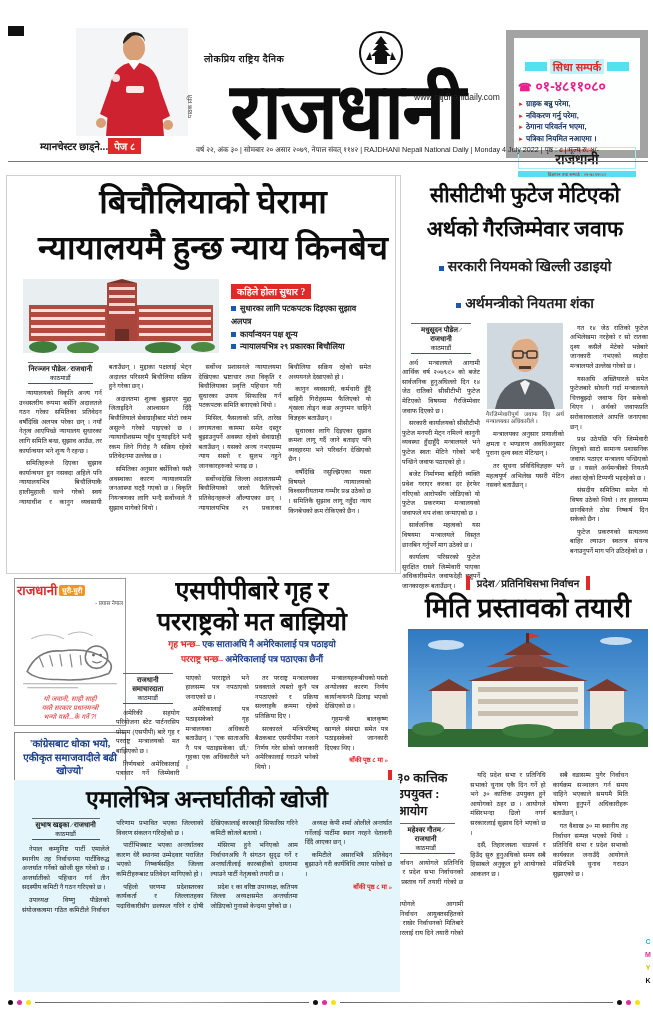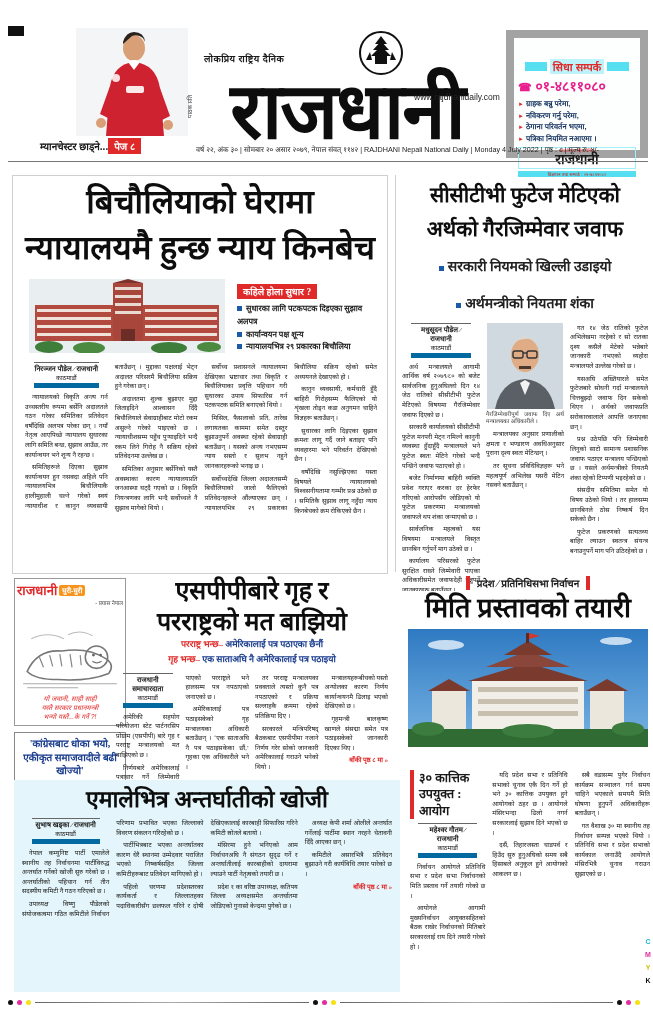--- a/index.html
+++ b/index.html
@@ -33,28 +33,28 @@
   #contact .minitag{font-size:4.5px;color:#e02a2a;line-height:1;}
   #contact .minilogo{font-size:14px;font-weight:800;font-family:"Liberation Serif",serif;line-height:1.05;}
   #contact .strip{background:#55dff0;color:#c21d1d;font-size:4.5px;text-align:center;margin-top:2px;
      white-space:nowrap;overflow:hidden;}
   #dateline{left:196px;top:144px;width:452px;font-size:7.2px;color:#222;white-space:nowrap;
     font-family:"Liberation Sans",sans-serif;}
   #mast-rule{left:8px;top:161px;width:640px;height:1px;background:#777;}
   
   .story-box{border:1px solid #cfcfcf;}
   .headline{font-weight:800;text-align:center;color:#0d0d0d;line-height:1.22;}
-  .byline{width:78%;margin:0 auto 4px;text-align:center;border-top:1px solid #666;border-bottom:5px solid #0369a1;
+  .byline{width:78%;margin:0 auto 4px;text-align:center;border-top:1px solid #666;border-bottom:1px solid #0369a1;
      font-size:7px;font-weight:bold;padding:1px 0;break-inside:avoid;}
   .byline .city{display:block;font-weight:normal;font-size:6.3px;}
   .bodytext p{font-size:6.4px;line-height:1.5;text-align:justify;margin:0 0 3px;text-indent:7px;}
   .cont{color:#e02a2a;font-weight:bold;font-size:6.6px;text-align:right;}
   .sqb{display:inline-block;width:5px;height:5px;background:#1a5aa8;margin-right:4px;}
   
-  #lead{left:12px;top:175px;width:374px;height:397px;}
+  #lead{left:6px;top:175px;width:374px;height:397px;padding-left:19px;}
   #lead .headline{font-size:33px;margin-top:6px;}
   #court-photo{left:16px;top:103px;width:196px;height:74px;}
   #lead-panel{left:224px;top:105px;width:146px;}
   #lead-panel .ptitle{background:#e02a2a;color:#fff;font-weight:bold;font-size:9.5px;display:inline-block;
       padding:1px 6px;margin-bottom:4px;}
   #lead-panel .bl{font-size:8px;font-weight:bold;line-height:1.6;color:#222;}
   #lead-cols{left:12px;top:186px;width:352px;height:202px;column-count:4;column-gap:7px;overflow:hidden;}
   
   #cctv{left:395px;top:175px;width:253px;height:397px;border-left:1px solid #cfcfcf;padding-left:6px;box-sizing:border-box;}
   #cctv .headline{font-size:21px;margin-top:8px;}
@@ -83,21 +83,21 @@
   #spp .headline{font-size:25px;}
   #spp .deck{text-align:center;font-size:9px;font-weight:bold;line-height:1.7;}
   #spp .deck .lead{color:#e02a2a;}
   #spp .deck .rest{color:#1c3e8e;}
   #spp-cols{column-count:4;column-gap:6px;height:112px;overflow:hidden;margin-top:5px;}
   #election{left:408px;top:576px;width:240px;height:190px;}
   #election .kicker{display:block;text-align:center;margin:0 auto 2px;width:fit-content;
      font-size:10px;font-weight:800;border-left:4px solid #e02a2a;border-right:4px solid #e02a2a;padding:0 7px;}
   #election .headline{font-size:27px;}
   #ec-photo{width:240px;height:118px;margin-top:4px;}
-  #commission{left:410px;top:770px;width:240px;height:218px;display:flex;gap:7px;overflow:hidden;}
+  #commission{left:388px;top:770px;width:240px;height:218px;display:flex;gap:7px;overflow:hidden;}
   #commission .c{flex:1;}
   #commission .h2{font-size:12.5px;font-weight:800;line-height:1.3;border-left:4px solid #e02a2a;padding-left:5px;margin-bottom:4px;}
   
   #uml{left:14px;top:780px;width:386px;height:212px;background:#e4f6fb;padding:6px 8px;box-sizing:border-box;}
   #uml .headline{font-size:23px;margin-bottom:4px;}
   #uml-cols{column-count:4;column-gap:7px;height:142px;overflow:hidden;}
   
   #marks{left:8px;top:1000px;width:632px;display:flex;align-items:center;gap:4px;}
   #marks .line{flex:1;height:1px;background:linear-gradient(90deg,#666,#aaa,#666);}
   .dot{width:5px;height:5px;border-radius:50%;display:inline-block;}
@@ -307,24 +307,24 @@
     <div class="row">
       <span class="pl">पृष्ठ</span>
       <span class="pn">२</span>
     </div>
   </div>
 
   <div id="spp" class="abs">
     <div class="headline">एसपीपीबारे गृह र</div>
     <div class="headline">परराष्ट्रको मत बाझियो</div>
     <div class="deck">
+      <span class="lead">गृह भन्छ–</span><span class="rest"> एक साताअघि नै अमेरिकालाई पत्र पठाइयो</span>
+    </div>
+    <div class="deck">
       <span class="lead">परराष्ट्र भन्छ–</span><span class="rest"> अमेरिकालाई पत्र पठाएका छैनौं</span>
-    </div>
-    <div class="deck">
-      <span class="lead">गृह भन्छ–</span><span class="rest"> एक साताअघि नै अमेरिकालाई पत्र पठाइयो</span>
     </div>
     <div id="spp-cols" class="bodytext">
       <div class="byline">
         <span>राजधानी समाचारदाता</span>
         <span class="city">काठमाडौं</span>
       </div>
       <p>अमेरिकी सहयोग परियोजना स्टेट पार्टनरसिप प्रोग्राम (एसपीपी) बारे गृह र परराष्ट्र मन्त्रालयको मत बाझिएको छ ।</p>
       <p>निर्णयबारे अमेरिकालाई पत्राचार गर्ने जिम्मेवारी पाएको परराष्ट्रले भने हालसम्म पत्र नपठाएको जनाएको छ ।</p>
       <p>अमेरिकालाई पत्र पठाइसकेको गृह मन्त्रालयका अधिकारी बताउँछन् । ‘एक साताअघि नै पत्र पठाइसकेका छौं,’ गृहका एक अधिकारीले भने ।</p>
       <p>तर परराष्ट्र मन्त्रालयका प्रवक्ताले त्यस्तो कुनै पत्र नपठाएको र प्रक्रिया सल्लाहकै क्रममा रहेको प्रतिक्रिया दिए ।</p>

